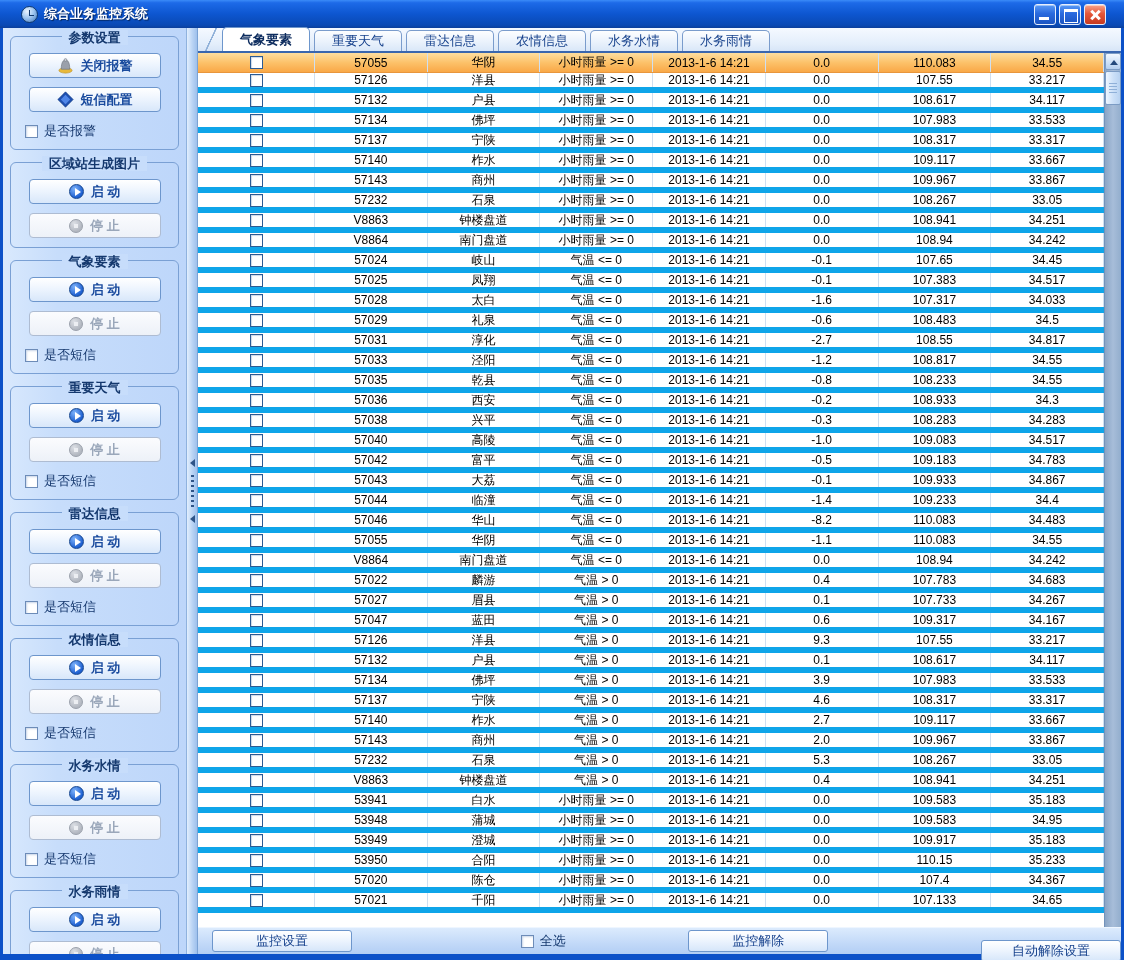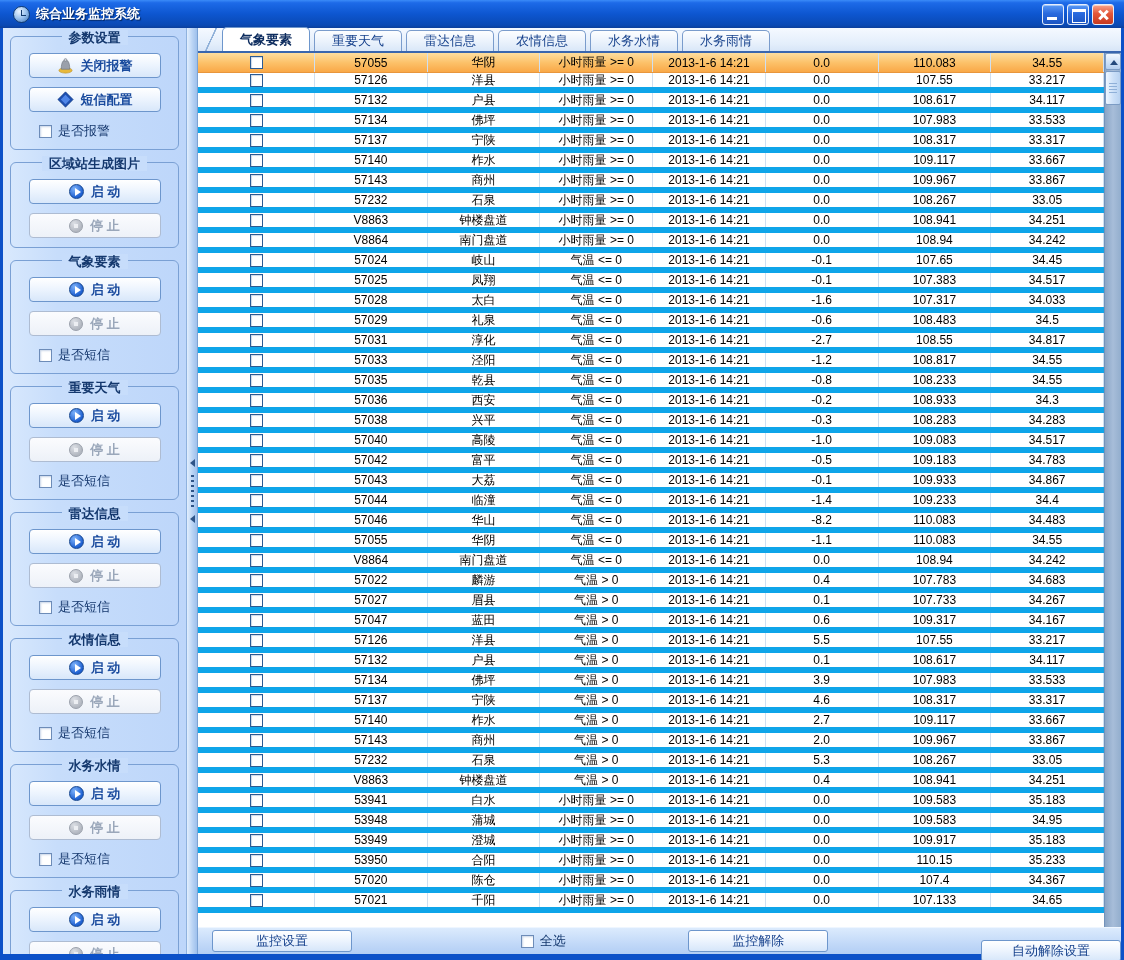--- a/index.html
+++ b/index.html
@@ -4,21 +4,21 @@
 <style>
   * { margin:0; padding:0; box-sizing:border-box; }
   html,body { width:1124px; height:960px; overflow:hidden; }
   body { font-family:"Liberation Sans","DejaVu Sans",sans-serif; font-size:12px; }
 
   .window { position:relative; width:1124px; height:960px; background:#0c51c8; }
 
   
   .titlebar { position:absolute; left:0; top:0; width:100%; height:28px;
     background:linear-gradient(180deg,#3b8bf8 0%,#1d6ae8 10%,#0d56d0 50%,#0a49b4 90%,#0c3f9a 100%);
-    display:flex; align-items:center; padding:0 10px; }
+    display:flex; align-items:center; padding:0 18px; }
   .app-icon { width:17px; height:17px; border-radius:50%; margin:0 6px 0 3px;
     background:radial-gradient(circle at 35% 30%,#eaf4ff,#9fc6f0 45%,#3a72b8);
     border:1px solid #123a6e; position:relative; flex:0 0 auto; }
   .app-icon::before { content:''; position:absolute; left:7px; top:3px; width:1px; height:6px; background:#123a6e; }
   .app-icon::after  { content:''; position:absolute; left:7px; top:8px; width:5px; height:1px; background:#123a6e; }
   .title-text { color:#fff; font-weight:bold; font-size:13px; text-shadow:1px 1px 1px #04255c; }
   .win-btns { margin-left:auto; display:flex; gap:3px; }
   .wb { width:22px; height:21px; border:1px solid #e6eefc; border-radius:3px; position:relative;
     background:linear-gradient(180deg,#5a9af6 0%,#2a6ade 45%,#1c55c2 100%); box-shadow:inset 0 1px 0 #9ec4fa; }
   .wb-close { background:linear-gradient(180deg,#f8a58c 0%,#e4573a 45%,#c83a20 100%); box-shadow:inset 0 1px 0 #fcd0c0; }
@@ -43,21 +43,21 @@
     background:linear-gradient(180deg,#ffffff 0%,#eef5fe 45%,#d8e7fa 100%); cursor:pointer; }
   .btn:last-child { margin-bottom:0; }
   .btn.disabled { color:#9aa7ba; border-color:#aebcd2; background:linear-gradient(180deg,#fbfcfe,#edf1f8); }
   .play-icon { width:15px; height:15px; border-radius:50%; position:relative; flex:0 0 auto;
     background:radial-gradient(circle at 35% 30%,#7db2fa,#1d5fd0 70%); border:1px solid #14458f; }
   .play-icon::after { content:''; position:absolute; left:5px; top:3px;
     border-left:6px solid #fff; border-top:4px solid transparent; border-bottom:4px solid transparent; }
   .stop-icon { width:14px; height:14px; border-radius:50%; position:relative; flex:0 0 auto;
     background:radial-gradient(circle at 35% 30%,#dcdfe5,#b2b7c0 70%); border:1px solid #9aa0ab; }
   .stop-icon::after { content:''; position:absolute; left:4px; top:4px; width:4px; height:4px; background:#eceef2; }
-  .cb-row { display:flex; align-items:center; gap:6px; margin:10px 0 0 20px; cursor:pointer; }
+  .cb-row { display:flex; align-items:center; gap:6px; margin:10px 0 0 6px; cursor:pointer; }
   .cb { width:13px; height:13px; background:#fff; border:1px solid #6d8cb8; box-shadow:inset 1px 1px 2px #c9d6e8; flex:0 0 auto; }
   .cb-label { color:#16386e; font-size:13px; }
   .cfg-icon { width:17px; height:17px; flex:0 0 auto; }
 
   
   .splitter { width:12px; height:100%; flex:0 0 auto; border-left:1px solid #8fb2de; border-right:1px solid #7aa2d4;
     background:linear-gradient(90deg,#e2effe 0%,#b9d3f4 55%,#9ec0ec 100%);
     display:flex; flex-direction:column; align-items:center; justify-content:center; gap:8px; cursor:col-resize; }
   .sp-arrow { width:0; height:0; border-right:5px solid #2e5488; border-top:4px solid transparent; border-bottom:4px solid transparent; }
   .sp-dots { display:flex; flex-direction:column; gap:3px; }
@@ -691,21 +691,21 @@
   </div>
 
   <div class="trow">
     <div class="td">
                   <span class="tcb"></span>
                 </div>
     <div class="td c-id">57126</div>
                 <div class="td c-name">洋县</div>
                 <div class="td c-cond">气温 &gt; 0</div>
     <div class="td c-time">2013-1-6 14:21</div>
-                <div class="td c-val">5.5</div>
+                <div class="td c-val">9.3</div>
                 <div class="td c-lon">107.55</div>
                 <div class="td c-lat">33.217</div>
   </div>
 
   <div class="trow">
     <div class="td">
                   <span class="tcb"></span>
                 </div>
     <div class="td c-id">57132</div>
                 <div class="td c-name">户县</div>

